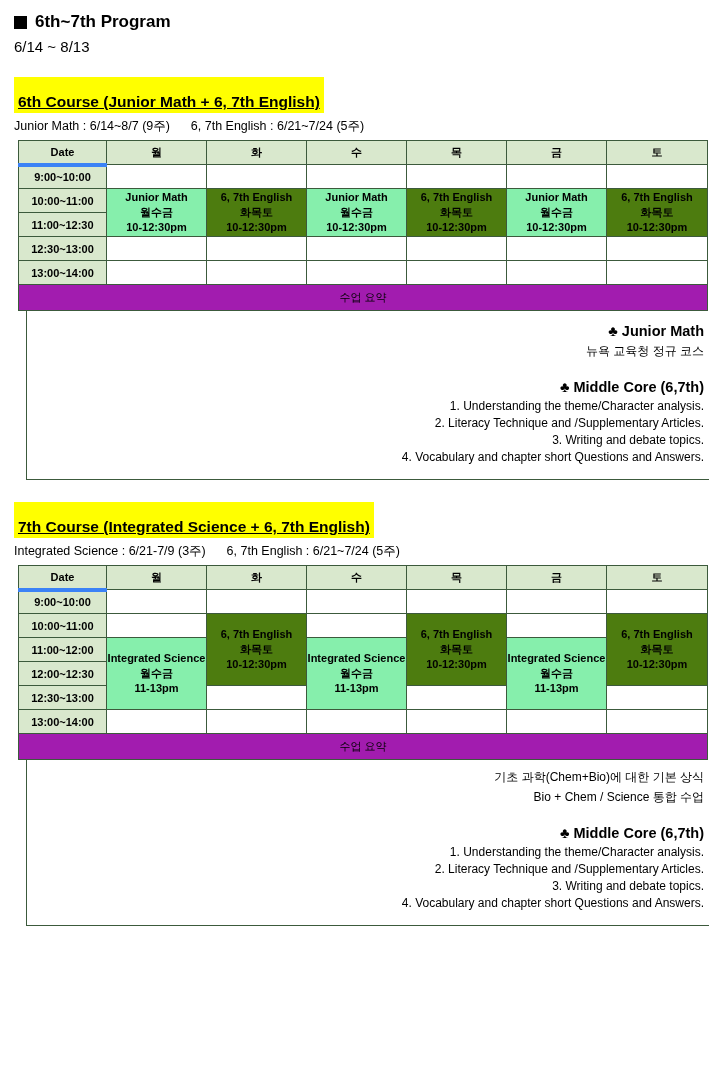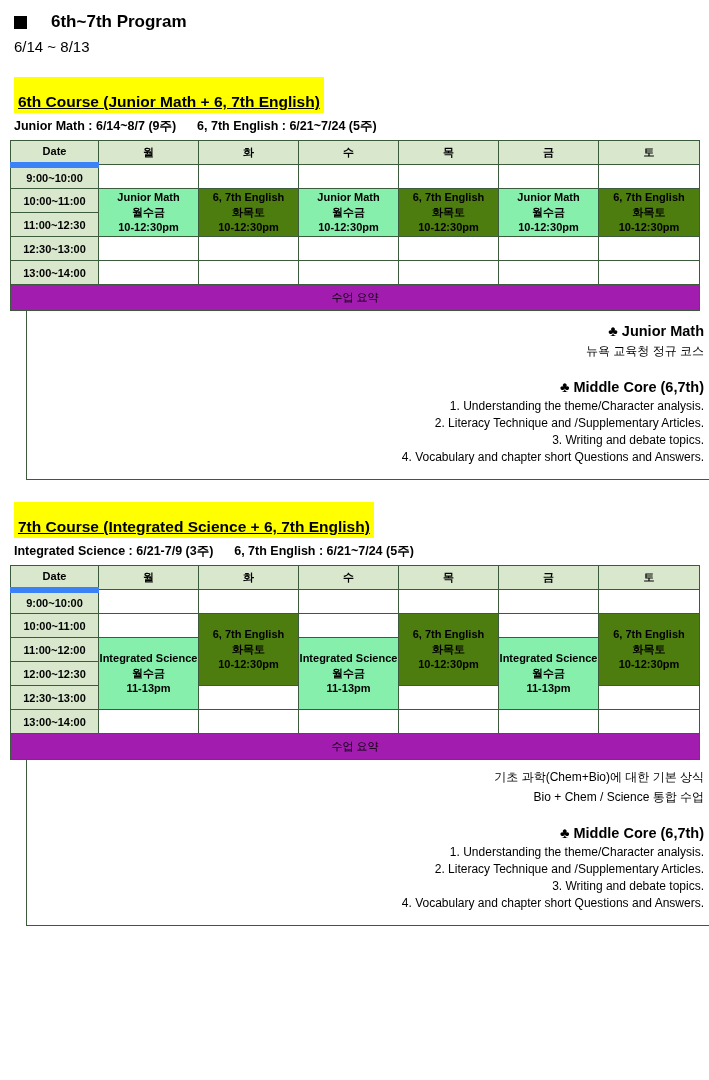--- a/index.html
+++ b/index.html
@@ -15,21 +15,21 @@
     width: 709px;
     height: 1080px;
     padding: 8px 10px 0 10px;
     overflow: hidden;
   }
 
   
   .doc-title {
     display: flex;
     align-items: center;
-    gap: 24px;
+    gap: 8px;
     font-size: 17px;
     font-weight: bold;
     margin: 4px 0 2px 4px;
   }
   .sq-bullet {
     display: inline-block;
     width: 13px; height: 13px;
     background: #000;
   }
   .doc-dates {
@@ -43,30 +43,30 @@
     background: #ffff00;
     display: inline-block;
     padding: 16px 4px 2px 4px;
     font-size: 15.5px;
     font-weight: bold;
     text-decoration: underline;
     margin-left: 4px;
   }
   .section-sub {
     font-size: 12.5px;
-    font-weight: bold;
+    font-weight: normal;
     margin: 5px 0 5px 4px;
     white-space: pre;
   }
 
   
   table.sched {
     border-collapse: collapse;
     width: 689px;
-    margin-left: 0;
+    margin-left: 8px;
     table-layout: fixed;
   }
   table.sched td, table.sched th {
     border: 1px solid #3c5a3c;
     font-size: 11px;
     text-align: center;
     vertical-align: middle;
     padding: 0;
   }
   .hdr {
@@ -77,21 +77,21 @@
   }
   .timecell {
     background: #d9e8cd;
     font-weight: bold;
     font-size: 11px;
     width: 88px;
     height: 24px;
     border-top: 1px dashed #3c5a3c;
     border-bottom: 1px dashed #3c5a3c;
   }
-  .timecell.solid-top { border-top: 6px solid #3b82f6; }
+  .timecell.solid-top { border-top: 4px solid #3b82f6; }
   .timecell.solid-bot { border-bottom: 1px solid #3c5a3c; }
   .cell-blank { background: #ffffff; }
   .cell-orange {
     background: #86efac;
     font-weight: bold;
     color: #000;
     line-height: 1.35;
   }
   .cell-blue {
     background: #4d7c0f;

